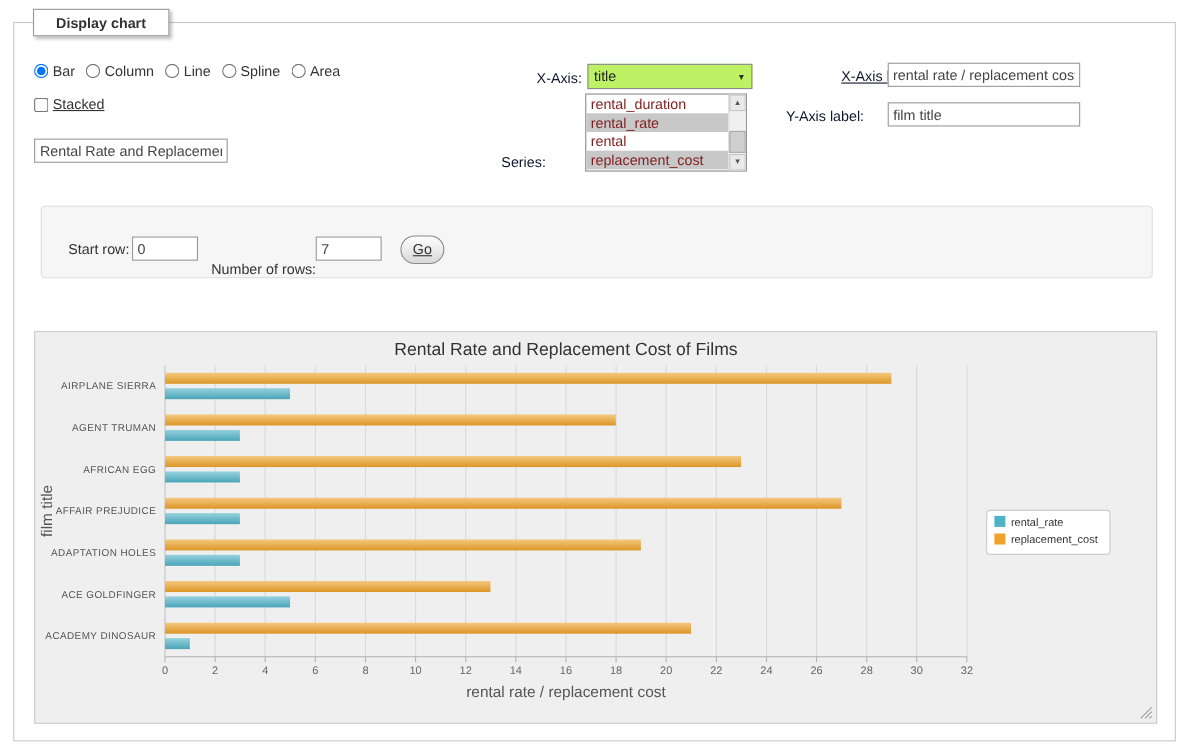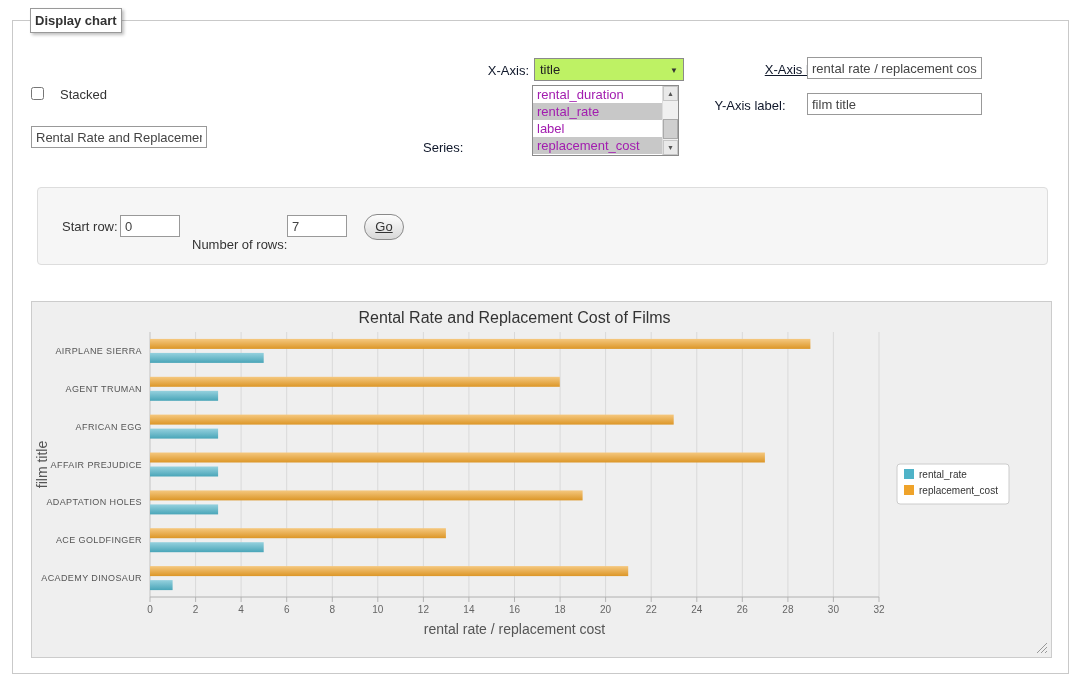--- a/index.html
+++ b/index.html
@@ -3,99 +3,121 @@
 <meta charset="utf-8">
 <style>
   * { margin:0; padding:0; box-sizing:border-box; }
   html,body { width:1081px; height:681px; background:#fff;
     font-family:"Liberation Sans", sans-serif; font-size:13px; color:#333; }
   body { position:relative; overflow:hidden; }
 
   .fieldset { position:absolute; left:12px; top:20px; width:1057px; height:654px;
     border:1px solid #c9c9c9; background:#fff; }
   .legend { position:absolute; left:17px; top:-13px; background:#fff;
-    border:1px solid #999; padding:4px 4px; font-weight:bold; font-size:13px;
+    border:1px solid #999; padding:4px 20px; font-weight:bold; font-size:13px;
     box-shadow:2px 2px 3px rgba(0,0,0,.25); z-index:3; }
 
   .radio-row { position:absolute; left:18px; top:36px; display:flex; gap:10px; align-items:center; }
   .radio-item { display:flex; align-items:center; gap:4px; cursor:default; }
   .radio-item input, .stacked-row input { margin:0; }
 
-  .stacked-row { position:absolute; left:18px; top:66px; display:flex; align-items:flex-start; gap:16px; }
+  .stacked-row { position:absolute; left:18px; top:66px; display:flex; align-items:flex-end; gap:4px;text-decoration:underline; }
 
   .txt { position:absolute; border:1px solid #999; background:#fff; padding:1px 4px;
     font-family:"Liberation Sans", sans-serif; font-size:13px; color:#444; height:22px; }
   .title-input { left:18px; top:105px; width:176px; }
 
   .lbl { position:absolute; color:#0f172a; }
   .lbl-xaxis  { left:410px; top:42px; width:106px; text-align:right; }
-  .lbl-series { left:410px; top:119px; width:106px; text-align:left; }
+  .lbl-series { left:410px; top:119px; width:106px; text-align:center; }
   .lbl-xlabel { left:724px; top:41px; width:100px; text-align:right;text-decoration:underline; }
   .lbl-ylabel { left:687px; top:77px; width:100px; text-align:center; }
 
   .select { position:absolute; left:521px; top:37px; width:150px; height:23px;
     border:1px solid #8a8a8a; background:#bef264; display:flex; align-items:center;
     padding:0 20px 0 5px; color:#222; }
   .select .arrow { position:absolute; right:5px; top:7px; font-size:8px; color:#333; }
 
   .listbox { position:absolute; left:519px; top:64px; width:147px; height:71px;
     border:1px solid #8a8a8a; background:#fff; display:flex; overflow:hidden; z-index:2; }
   .lb-items { flex:1; overflow:hidden; }
-  .lb-item { height:17px; line-height:17px; padding:0 4px; white-space:nowrap; font-size:13px; color:#a21caf; }
+  .lb-item { height:17px; line-height:17px; padding:0 4px; white-space:nowrap; font-size:13px; color:#7f1d1d; }
   .lb-item.sel { background:#c8c8c8; }
   .lb-scroll { width:16px; background:#f0f0f0; border-left:1px solid #ddd; position:relative; }
   .sb-btn { position:absolute; left:0; width:100%; height:15px; background:#e9e9e9;
     border:1px solid #c6c6c6; font-size:7px; line-height:13px; text-align:center; color:#555; }
   .sb-up { top:0; } .sb-down { bottom:0; }
   .sb-thumb { position:absolute; left:0; top:33px; width:100%; height:20px;
     background:#cfcfcf; border:1px solid #aaa; }
 
   .xlabel-input { left:794px; top:36px; width:175px; }
   .ylabel-input { left:794px; top:72px; width:175px; }
 
-  .rows-panel { position:absolute; left:24px; top:166px; width:1011px; height:78px;
+  .rows-panel { position:absolute; left:24px; top:166px; width:1011px; height:66px;
     background:#f6f6f6; border:1px solid #ddd; border-radius:4px; }
   .rows-panel .lbl-start { position:absolute; left:24px; top:31px; }
   .rows-panel .start-input { position:absolute; left:82px; top:27px; width:60px; }
   .rows-panel .lbl-num { position:absolute; left:154px; top:49px; }
   .rows-panel .num-input { position:absolute; left:249px; top:27px; width:60px; }
   .go-btn { position:absolute; left:326px; top:26px; width:40px; height:26px;
     border:1px solid #8a8a8a; border-radius:13px;
     background:linear-gradient(#fdfdfd,#d8d8d8); text-align:center; line-height:24px;
     color:#333; cursor:pointer;text-decoration:underline; }
 
   .chart-box { position:absolute; left:18px; top:280px; width:1021px; height:357px;
     background:#efefef; border:1px solid #ccc; }
 </style>
 </head>
 <body>
 
 <div class="fieldset">
   <div class="legend">Display chart</div>
 
+  <div class="radio-row" id="chart-type-group">
+      <label class="radio-item">
+        <input type="radio" name="ctype" checked="" style="">
+        <span>Bar</span>
+      </label>
+      <label class="radio-item">
+        <input type="radio" name="ctype" style="">
+        <span>Column</span>
+      </label>
+      <label class="radio-item">
+        <input type="radio" name="ctype" style="">
+        <span>Line</span>
+      </label>
+      <label class="radio-item">
+        <input type="radio" name="ctype" style="">
+        <span>Spline</span>
+      </label>
+      <label class="radio-item">
+        <input type="radio" name="ctype" style="">
+        <span>Area</span>
+      </label>
+    </div>
 
   <label class="stacked-row">
     <input type="checkbox" id="stacked-cb" style="">
     <span>Stacked</span>
   </label>
 
   <input class="txt title-input" value="Rental Rate and Replacement Cost of Films" style="">
 
   <span class="lbl lbl-xaxis">X-Axis:</span>
   <div class="select">
     <span>title</span>
     <span class="arrow">▼</span>
   </div>
 
   <span class="lbl lbl-series">Series:</span>
   <div class="listbox">
     <div class="lb-items" id="series-items">
         <div class="lb-item">rental_duration</div>
         <div class="lb-item sel">rental_rate</div>
-        <div class="lb-item">label</div>
+        <div class="lb-item">rental</div>
         <div class="lb-item sel">replacement_cost</div>
       </div>
     <div class="lb-scroll">
       <div class="sb-btn sb-up">▲</div>
       <div class="sb-thumb"></div>
       <div class="sb-btn sb-down">▼</div>
     </div>
   </div>
 
   <span class="lbl lbl-xlabel">X-Axis label:</span>

